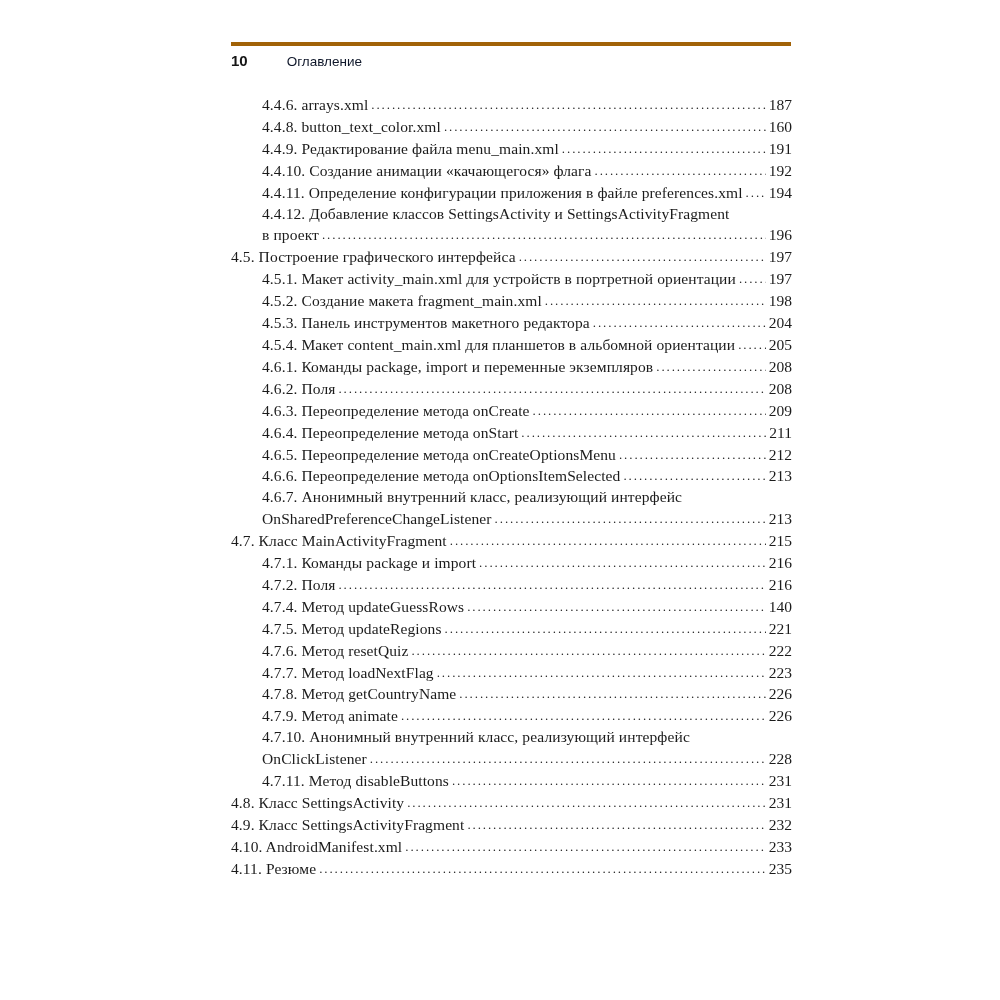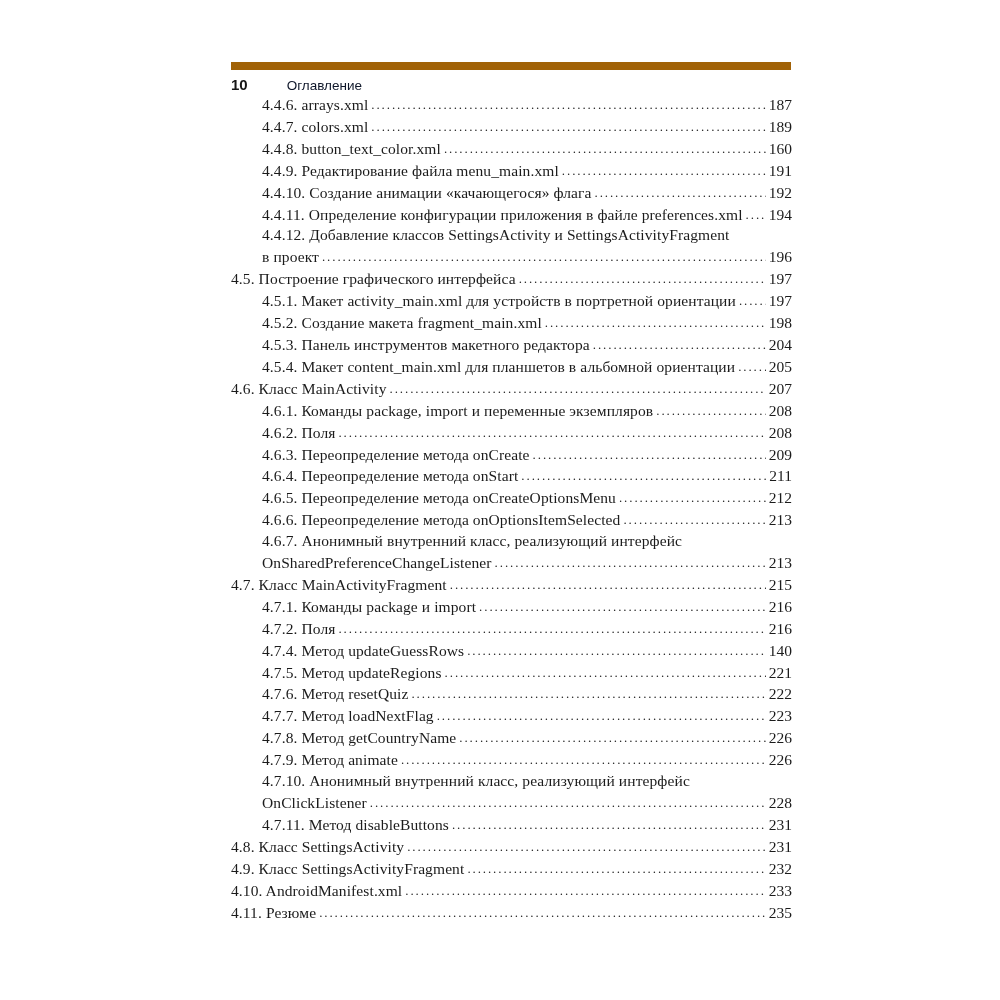--- a/index.html
+++ b/index.html
@@ -6,22 +6,22 @@
   body {
     width: 1000px; height: 1000px; position: relative;
     font-family: "Liberation Serif", serif;
     color: #1b1b1b;
     -webkit-font-smoothing: antialiased;
   }
   .page { position: absolute; inset: 0; background: #ffffff; }
 
   
   .page-header {
-    position: absolute; left: 231px; top: 62px; width: 560px;
-    border-top: 8px solid #a16207;
+    position: absolute; left: 231px; top: 42px; width: 560px;
+    border-top: 4px solid #a16207;
     padding-top: 6px;
     font-family: "Liberation Sans", sans-serif;
     display: flex; align-items: baseline;
   }
   .folio { font-size: 15px; font-weight: bold; color: #161616; }
   .running-title { font-size: 13.5px; color: #0f172a; margin-left: 39px; }
 
   
   .toc {
     position: absolute; left: 231px; top: 94px; width: 561px;
@@ -53,27 +53,20 @@
   <div class="toc" id="toc-list">
       <div class="toc-entry lvl2">
         <div class="toc-line">
           <span class="toc-title">4.4.6. arrays.xml</span>
           <span class="leader"></span>
           <span class="toc-page">187</span>
         </div>
       </div>
       <div class="toc-entry lvl2">
         <div class="toc-line">
-          <span class="toc-title">4.4.7. colors.xml</span>
-          <span class="leader"></span>
-          <span class="toc-page">189</span>
-        </div>
-      </div>
-      <div class="toc-entry lvl2">
-        <div class="toc-line">
           <span class="toc-title">4.4.8. button_text_color.xml</span>
           <span class="leader"></span>
           <span class="toc-page">160</span>
         </div>
       </div>
       <div class="toc-entry lvl2">
         <div class="toc-line">
           <span class="toc-title">4.4.9. Редактирование файла menu_main.xml</span>
           <span class="leader"></span>
           <span class="toc-page">191</span>
@@ -129,27 +122,20 @@
           <span class="toc-title">4.5.3. Панель инструментов макетного редактора</span>
           <span class="leader"></span>
           <span class="toc-page">204</span>
         </div>
       </div>
       <div class="toc-entry lvl2">
         <div class="toc-line">
           <span class="toc-title">4.5.4. Макет content_main.xml для планшетов в альбомной ориентации</span>
           <span class="leader"></span>
           <span class="toc-page">205</span>
-        </div>
-      </div>
-      <div class="toc-entry lvl1">
-        <div class="toc-line">
-          <span class="toc-title">4.6. Класс MainActivity</span>
-          <span class="leader"></span>
-          <span class="toc-page">207</span>
         </div>
       </div>
       <div class="toc-entry lvl2">
         <div class="toc-line">
           <span class="toc-title">4.6.1. Команды package, import и переменные экземпляров</span>
           <span class="leader"></span>
           <span class="toc-page">208</span>
         </div>
       </div>
       <div class="toc-entry lvl2">

